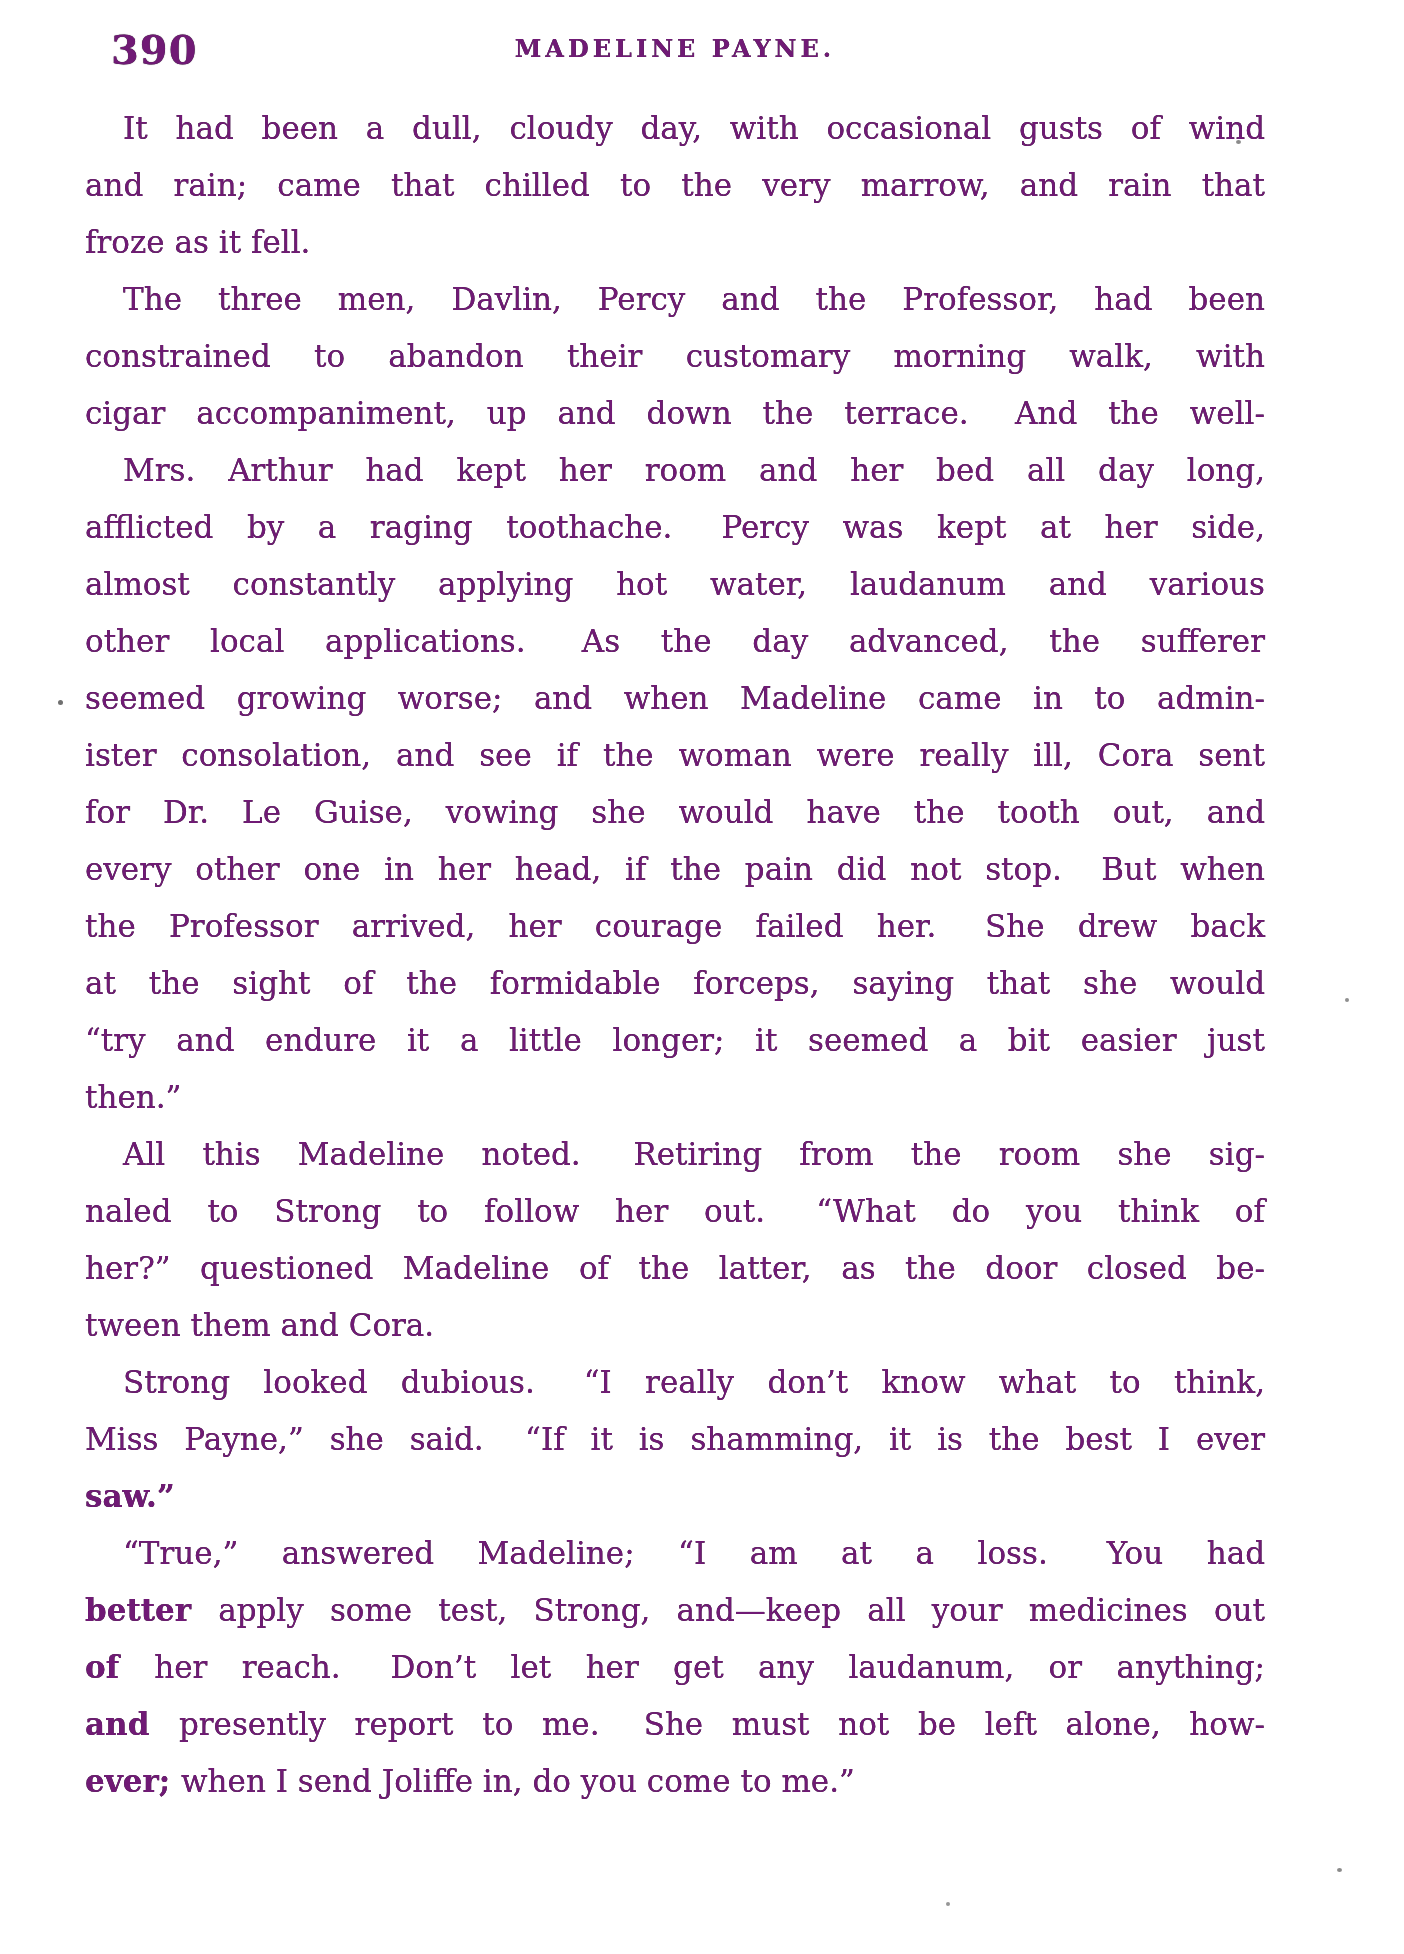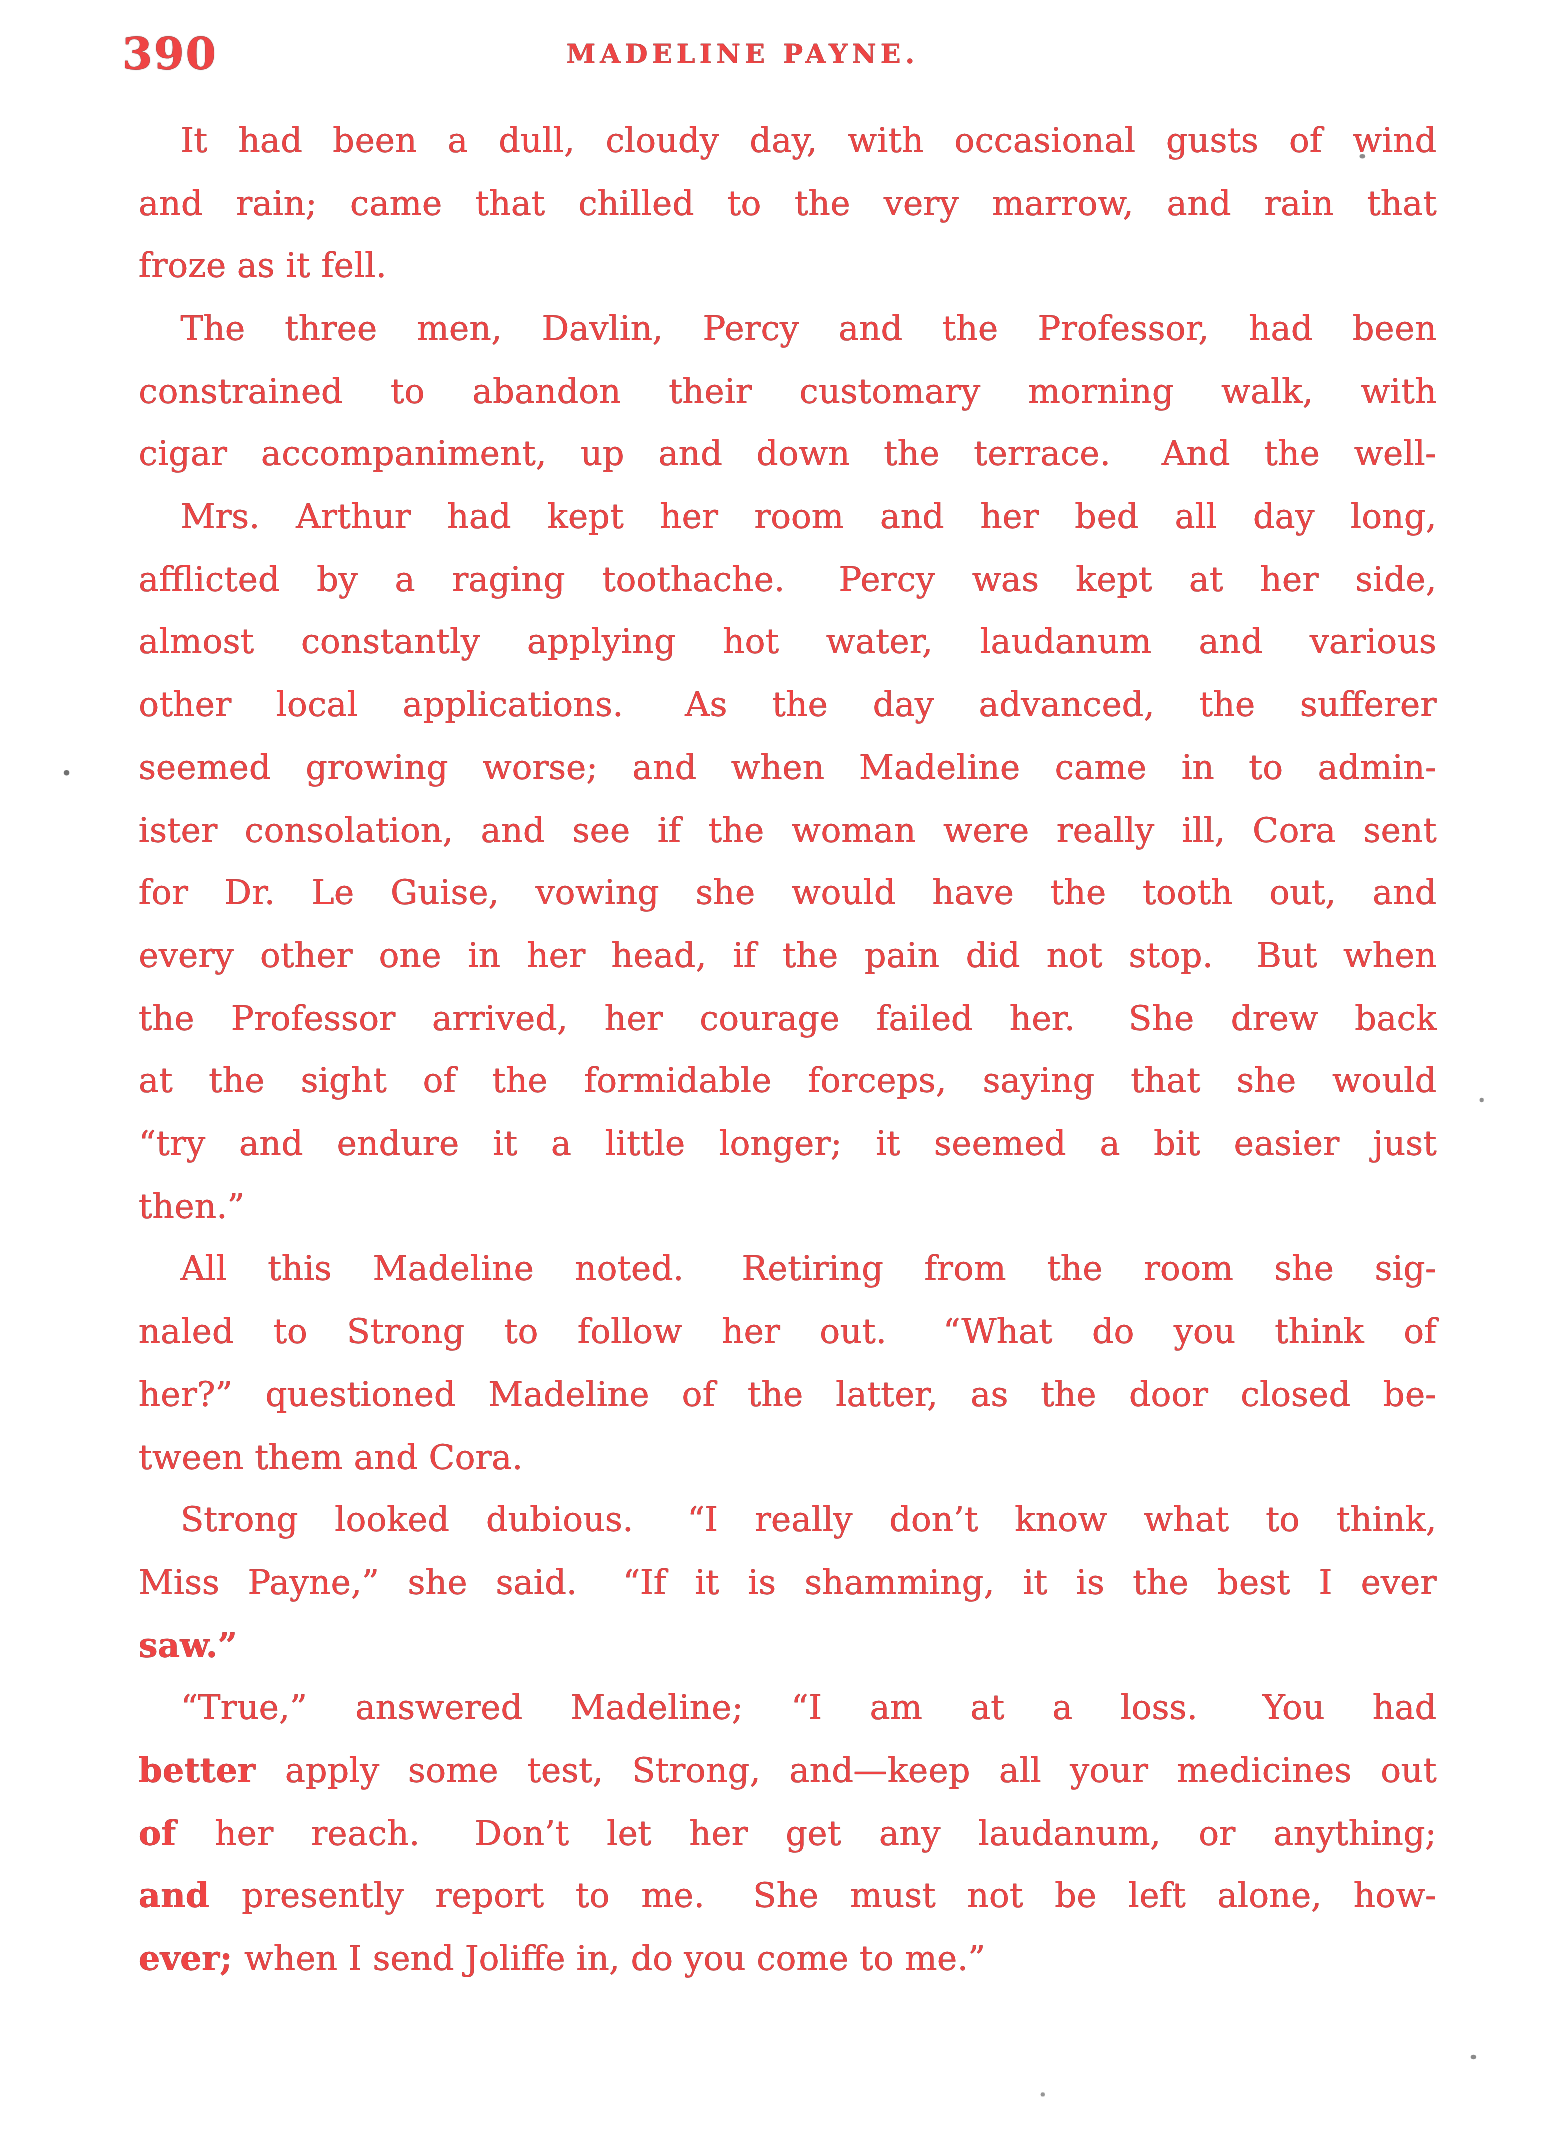--- a/index.html
+++ b/index.html
@@ -9,21 +9,21 @@
     height: 1954px;
     background: #ffffff;
     overflow: hidden;
   }
   .page {
     position: absolute;
     inset: 0;
     width: 1227px;
     height: 1954px;
     background: #ffffff;
-    color: #ef4444;
+    color: #701a75;
     font-family: "DejaVu Serif", "Liberation Serif", serif;
   }
   .header {
     position: absolute;
     top: 24px;
     left: 85px;
     width: 1180px;
     height: 56px;
   }
   .page-number {
@@ -41,21 +41,20 @@
     font-weight: bold;
     letter-spacing: 4px;
     padding-top: 10px;
     text-shadow: 0 0 0.6px rgba(0,0,0,0.85);
   }
   .body-text {
     position: absolute;
     top: 100px;
     left: 85px;
     width: 1180px;
-    margin-left: 41px;
   }
   .line {
     font-size: 31px;
     height: 57px;
     line-height: 57px;
     text-align: justify;
     text-align-last: justify;
     white-space: normal;
     text-shadow: 0 0 0.6px rgba(0,0,0,0.85);
   }

